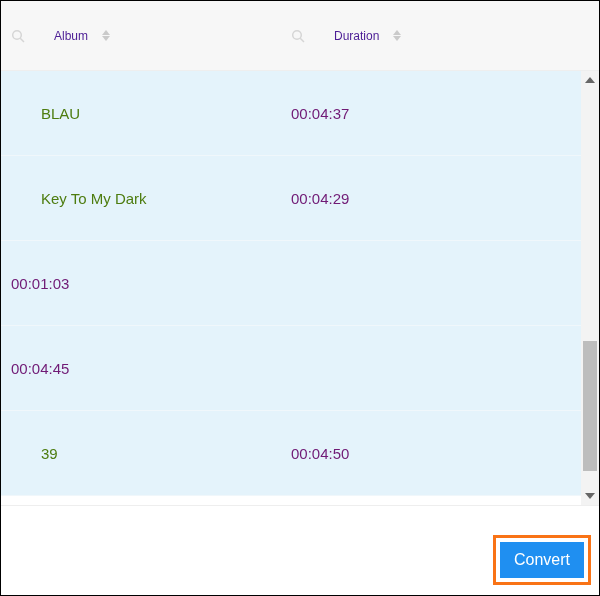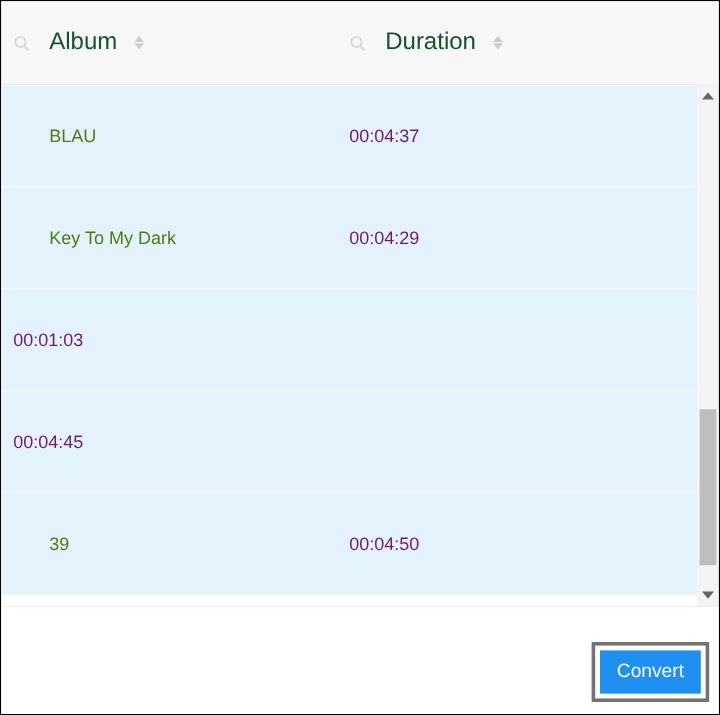--- a/index.html
+++ b/index.html
@@ -31,23 +31,24 @@
     .search-icon {
       width: 14px;
       height: 14px;
       display: inline-flex;
       align-items: center;
       justify-content: center;
       opacity: 0.35;
       margin-right: 8px;
     }
     .col-label {
-      font-size: 20px;
-      color: #14532d;
+      font-size: 12px;
+      color: #4c1d95;
       margin-right: 6px;
+      margin-left: 13px;
     }
     .sort-icon {
       display: inline-flex;
       flex-direction: column;
       gap: 1px;
       opacity: 0.4;
     }
     .sort-icon .tri {
       width: 0; height: 0;
       border-left: 4px solid transparent;
@@ -113,21 +114,21 @@
       height: 90px;
       background: #fff;
       border-top: 1px solid #eee;
       position: relative;
       flex-shrink: 0;
     }
     .highlight-box {
       position: absolute;
       right: 8px;
       bottom: 10px;
-      border: 3px solid #737373;
+      border: 3px solid #f97316;
       padding: 4px;
     }
     .convert-btn {
       background: #1f8ff1;
       color: #fff;
       border: none;
       font-size: 16px;
       padding: 9px 14px;
       cursor: pointer;
     }

